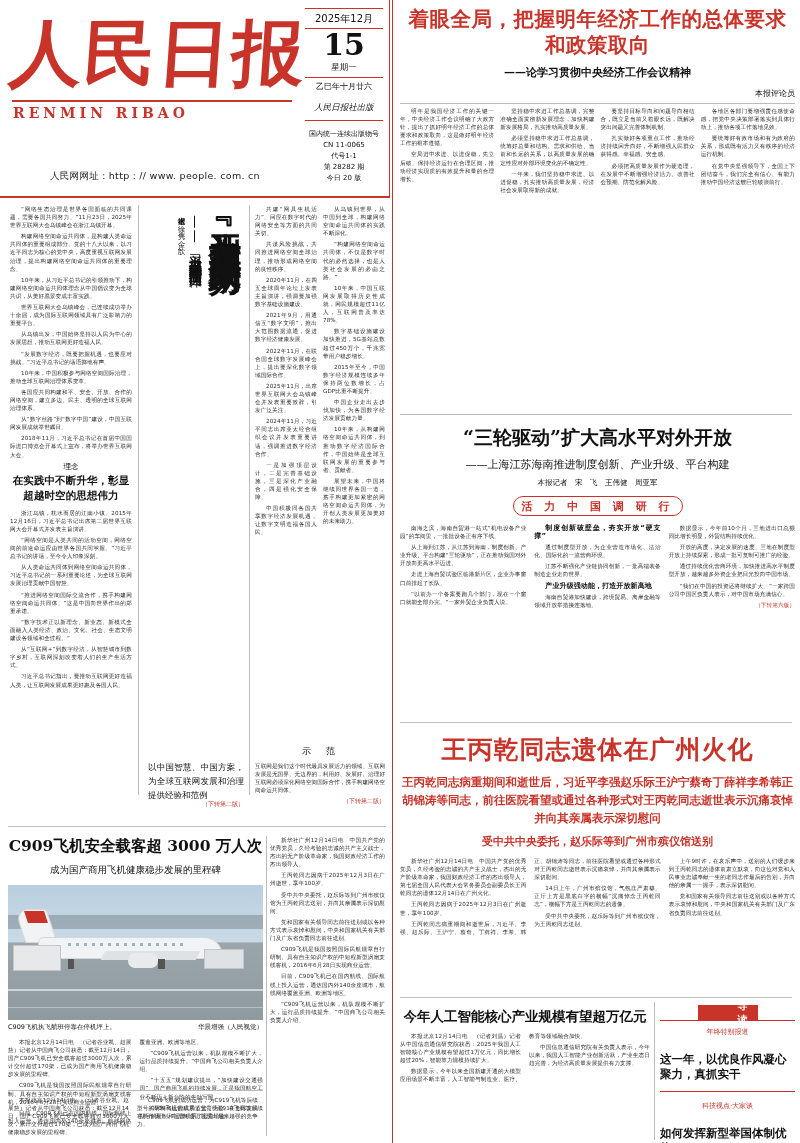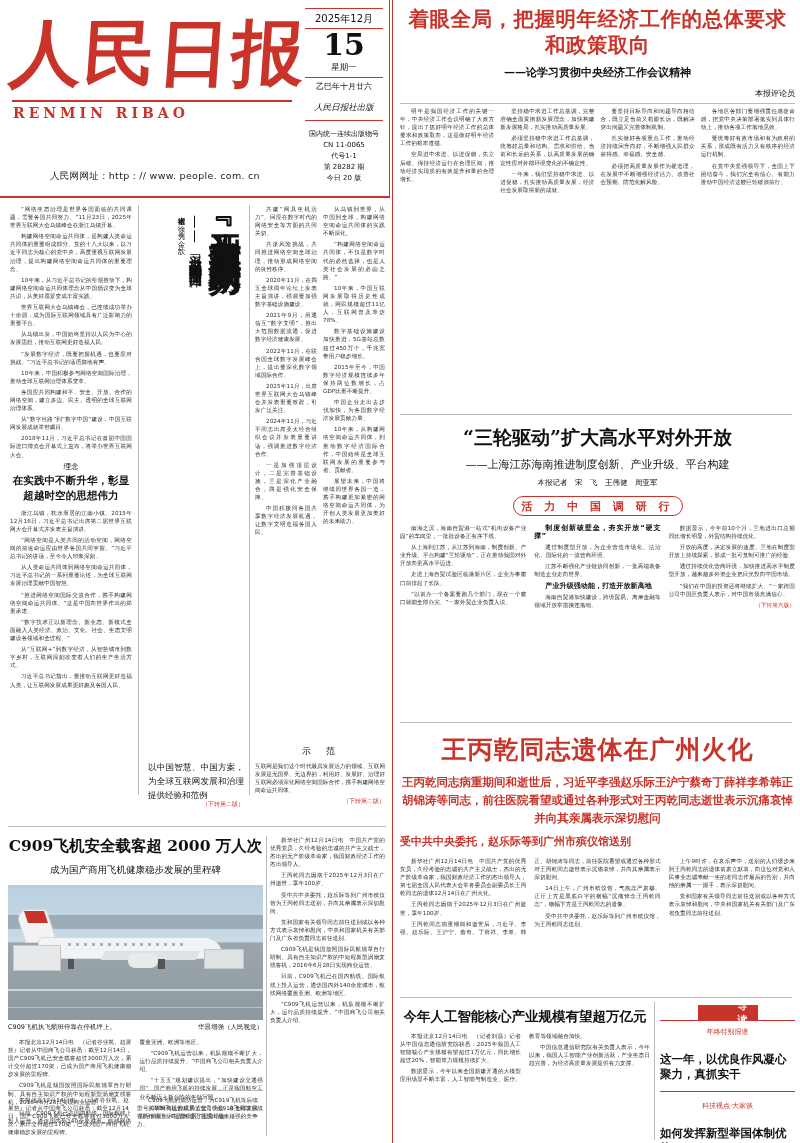--- a/index.html
+++ b/index.html
@@ -107,21 +107,21 @@
   .sec3 { position:absolute; left:400px; top:733px; width:395px; }
   .sec3-title {
     font-family:"DejaVu Serif","Liberation Serif",serif;
     font-weight:bold; font-size:25px; text-align:center; color:#c9342a;
     letter-spacing:1px;
   }
   .sec3-sub {
     font-size:11.5px; line-height:18px; text-align:center; margin-top:7px;
     color:#c9342a; font-weight:bold;
   }
-  .sec3-sub2 { font-size:11px; text-align:left; margin-top:7px; color:#c9342a; font-weight:bold;}
+  .sec3-sub2 { font-size:11px; text-align:center; margin-top:7px; color:#c9342a; font-weight:bold;}
   .sec3-body { margin-top:8px; column-count:3; column-gap:8px; height:110px; overflow:hidden; }
 
   
   .sec4 { position:absolute; left:400px; top:1008px; width:250px; }
   .sec4-title {
     font-family:"DejaVu Serif","Liberation Serif",serif;
     font-weight:bold; font-size:13.5px; text-align:center; color:#111;
   }
   .sec4-body { margin-top:6px; column-count:2; column-gap:8px; height:100px; overflow:hidden; }
 
@@ -410,21 +410,21 @@
 
   <div class="shifan">
     <div class="shifan-t">示　范</div>
     <div class="shifan-b">互联网是我们这个时代最具发展活力的领域。互联网发展是无国界、无边界的，利用好、发展好、治理好互联网必须深化网络空间国际合作，携手构建网络空间命运共同体。</div>
     <div class="more">（下转第二版）</div>
   </div>
 
   <div class="rule-h" style="left:8px;top:826px;width:378px;"></div>
 
   <div class="c909">
-    <div class="c909-title">C909飞机安全载客超 2000 万人次</div>
+    <div class="c909-title">C909飞机安全载客超 3000 万人次</div>
     <div class="c909-sub">成为国产商用飞机健康稳步发展的里程碑</div>
     <div class="photo">
       <div class="terminal"></div>
       <div class="plane-tail"></div>
       <div class="plane-tail-red"></div>
       <div class="plane-body"></div>
       <div class="plane-win"></div>
       <div class="plane-wing"></div>
       <div class="plane-eng"></div>
       <div class="gear1"></div>

